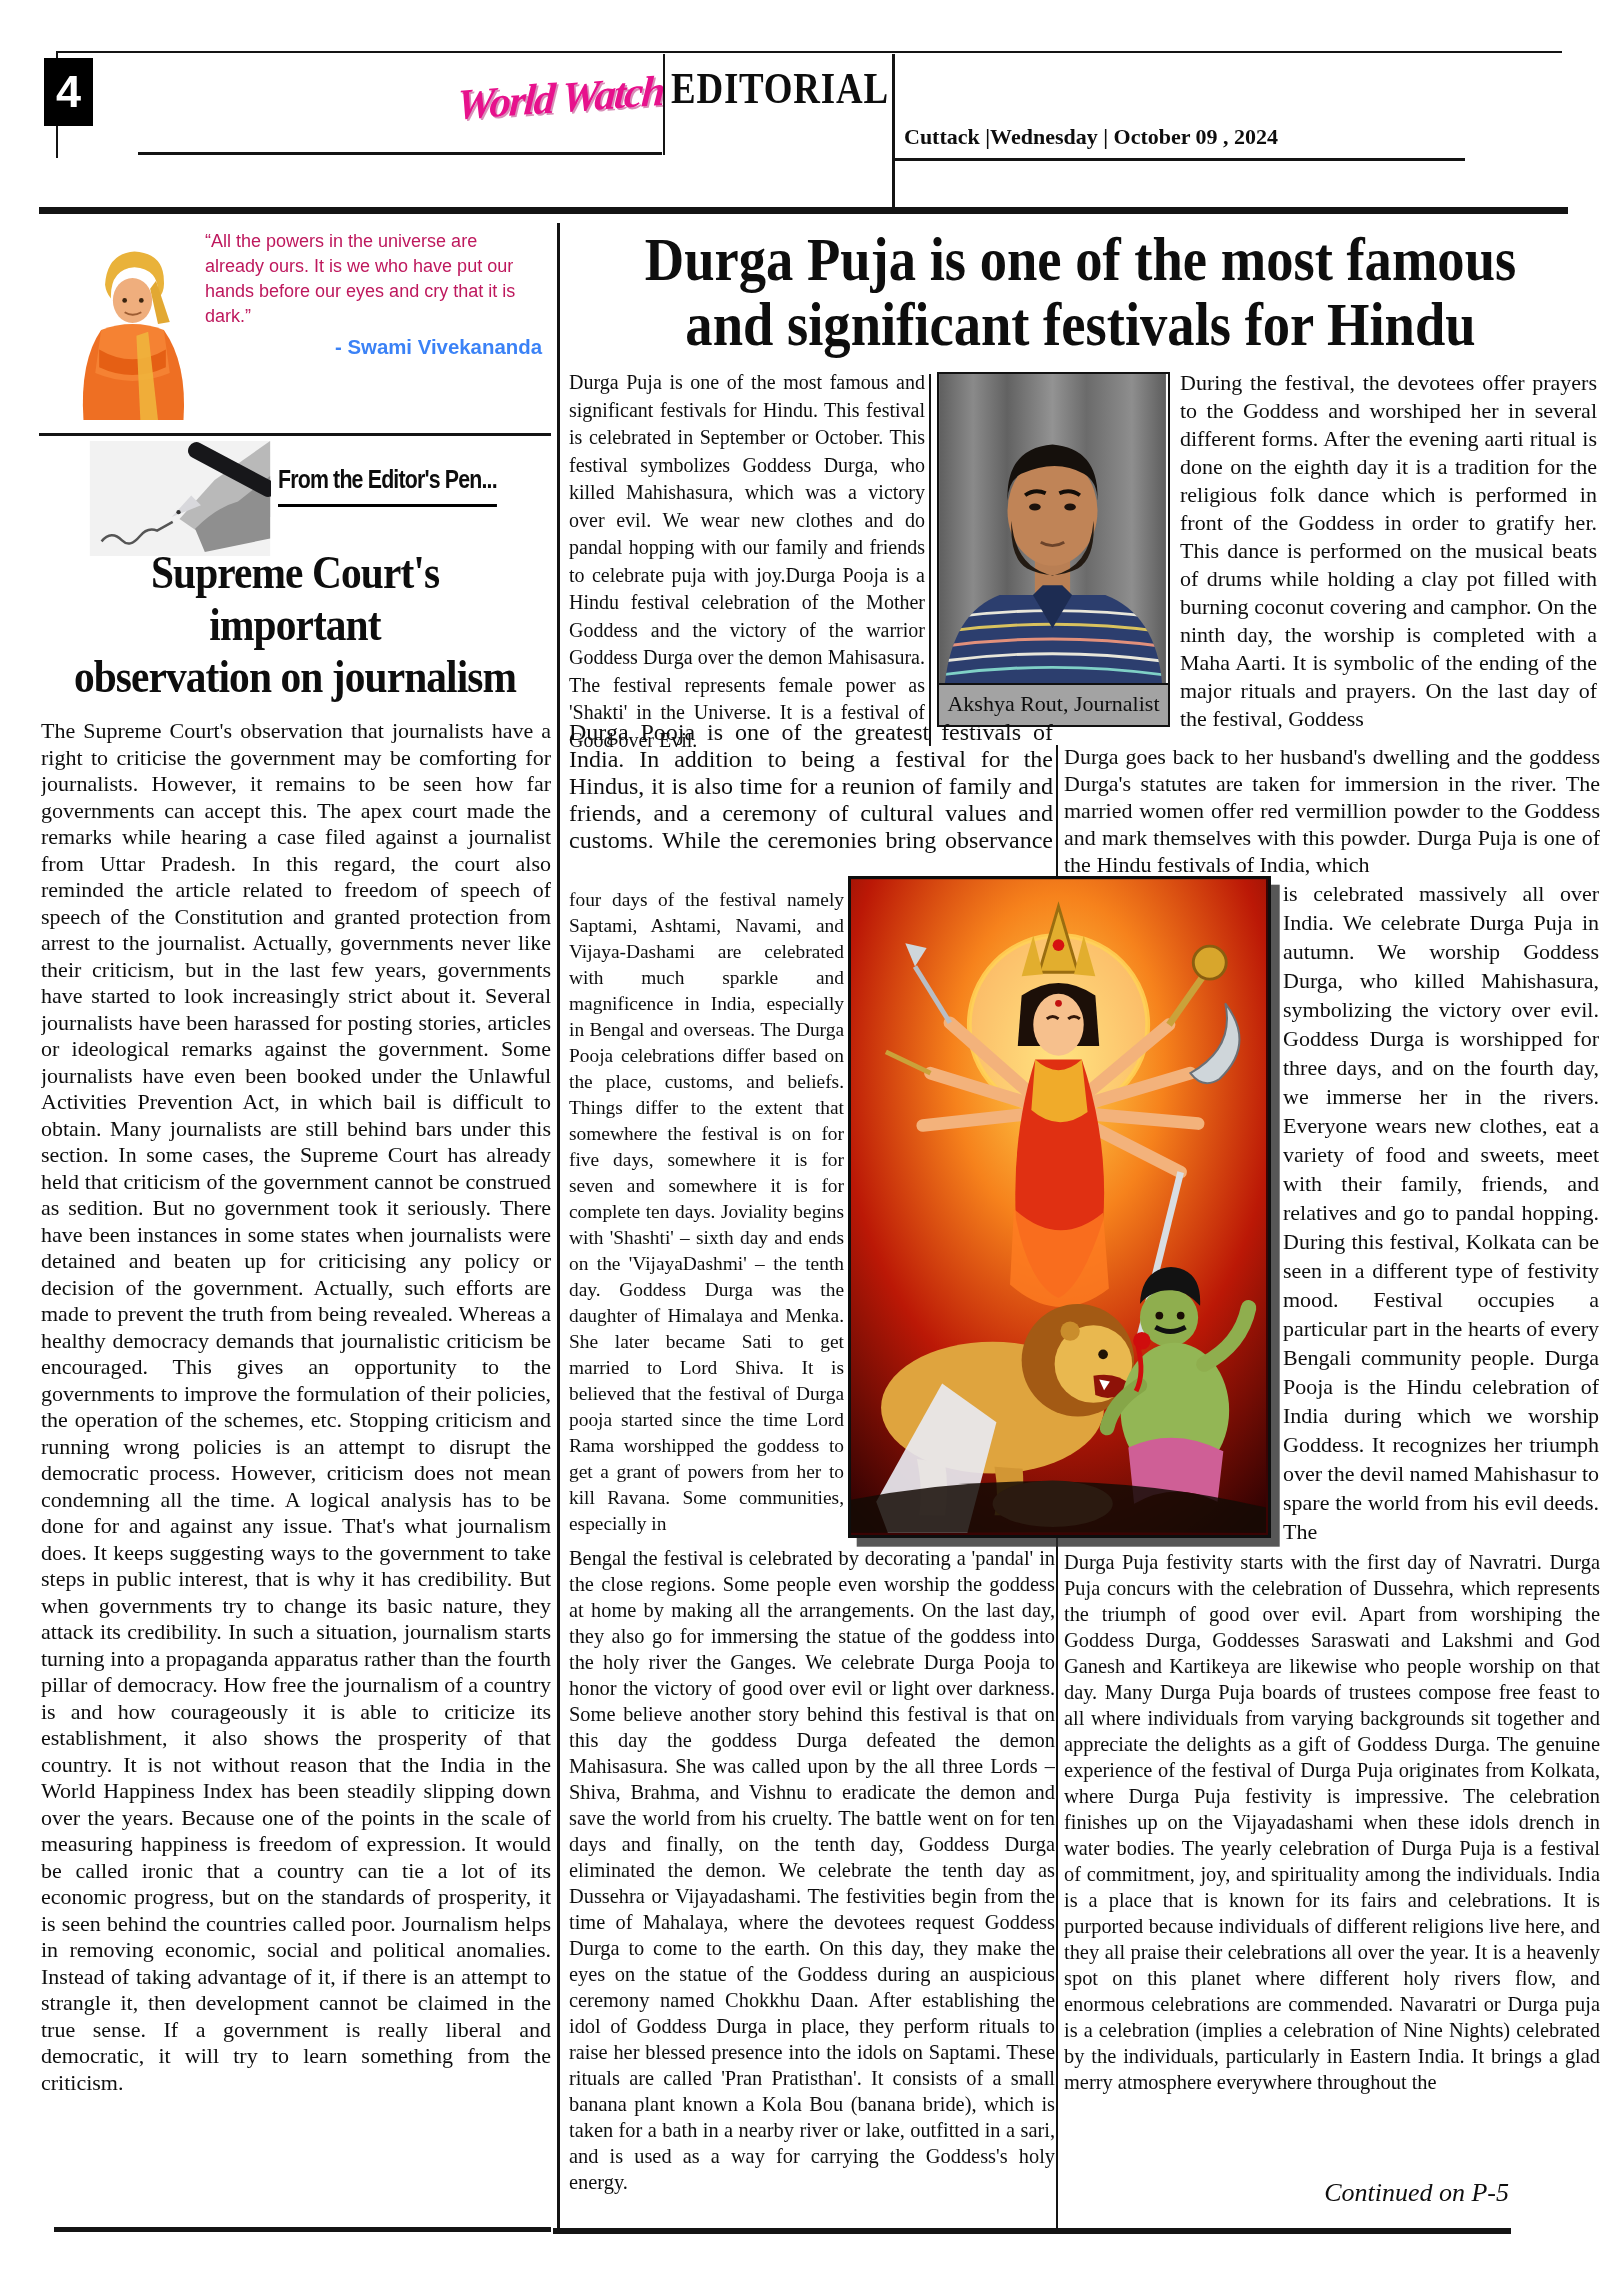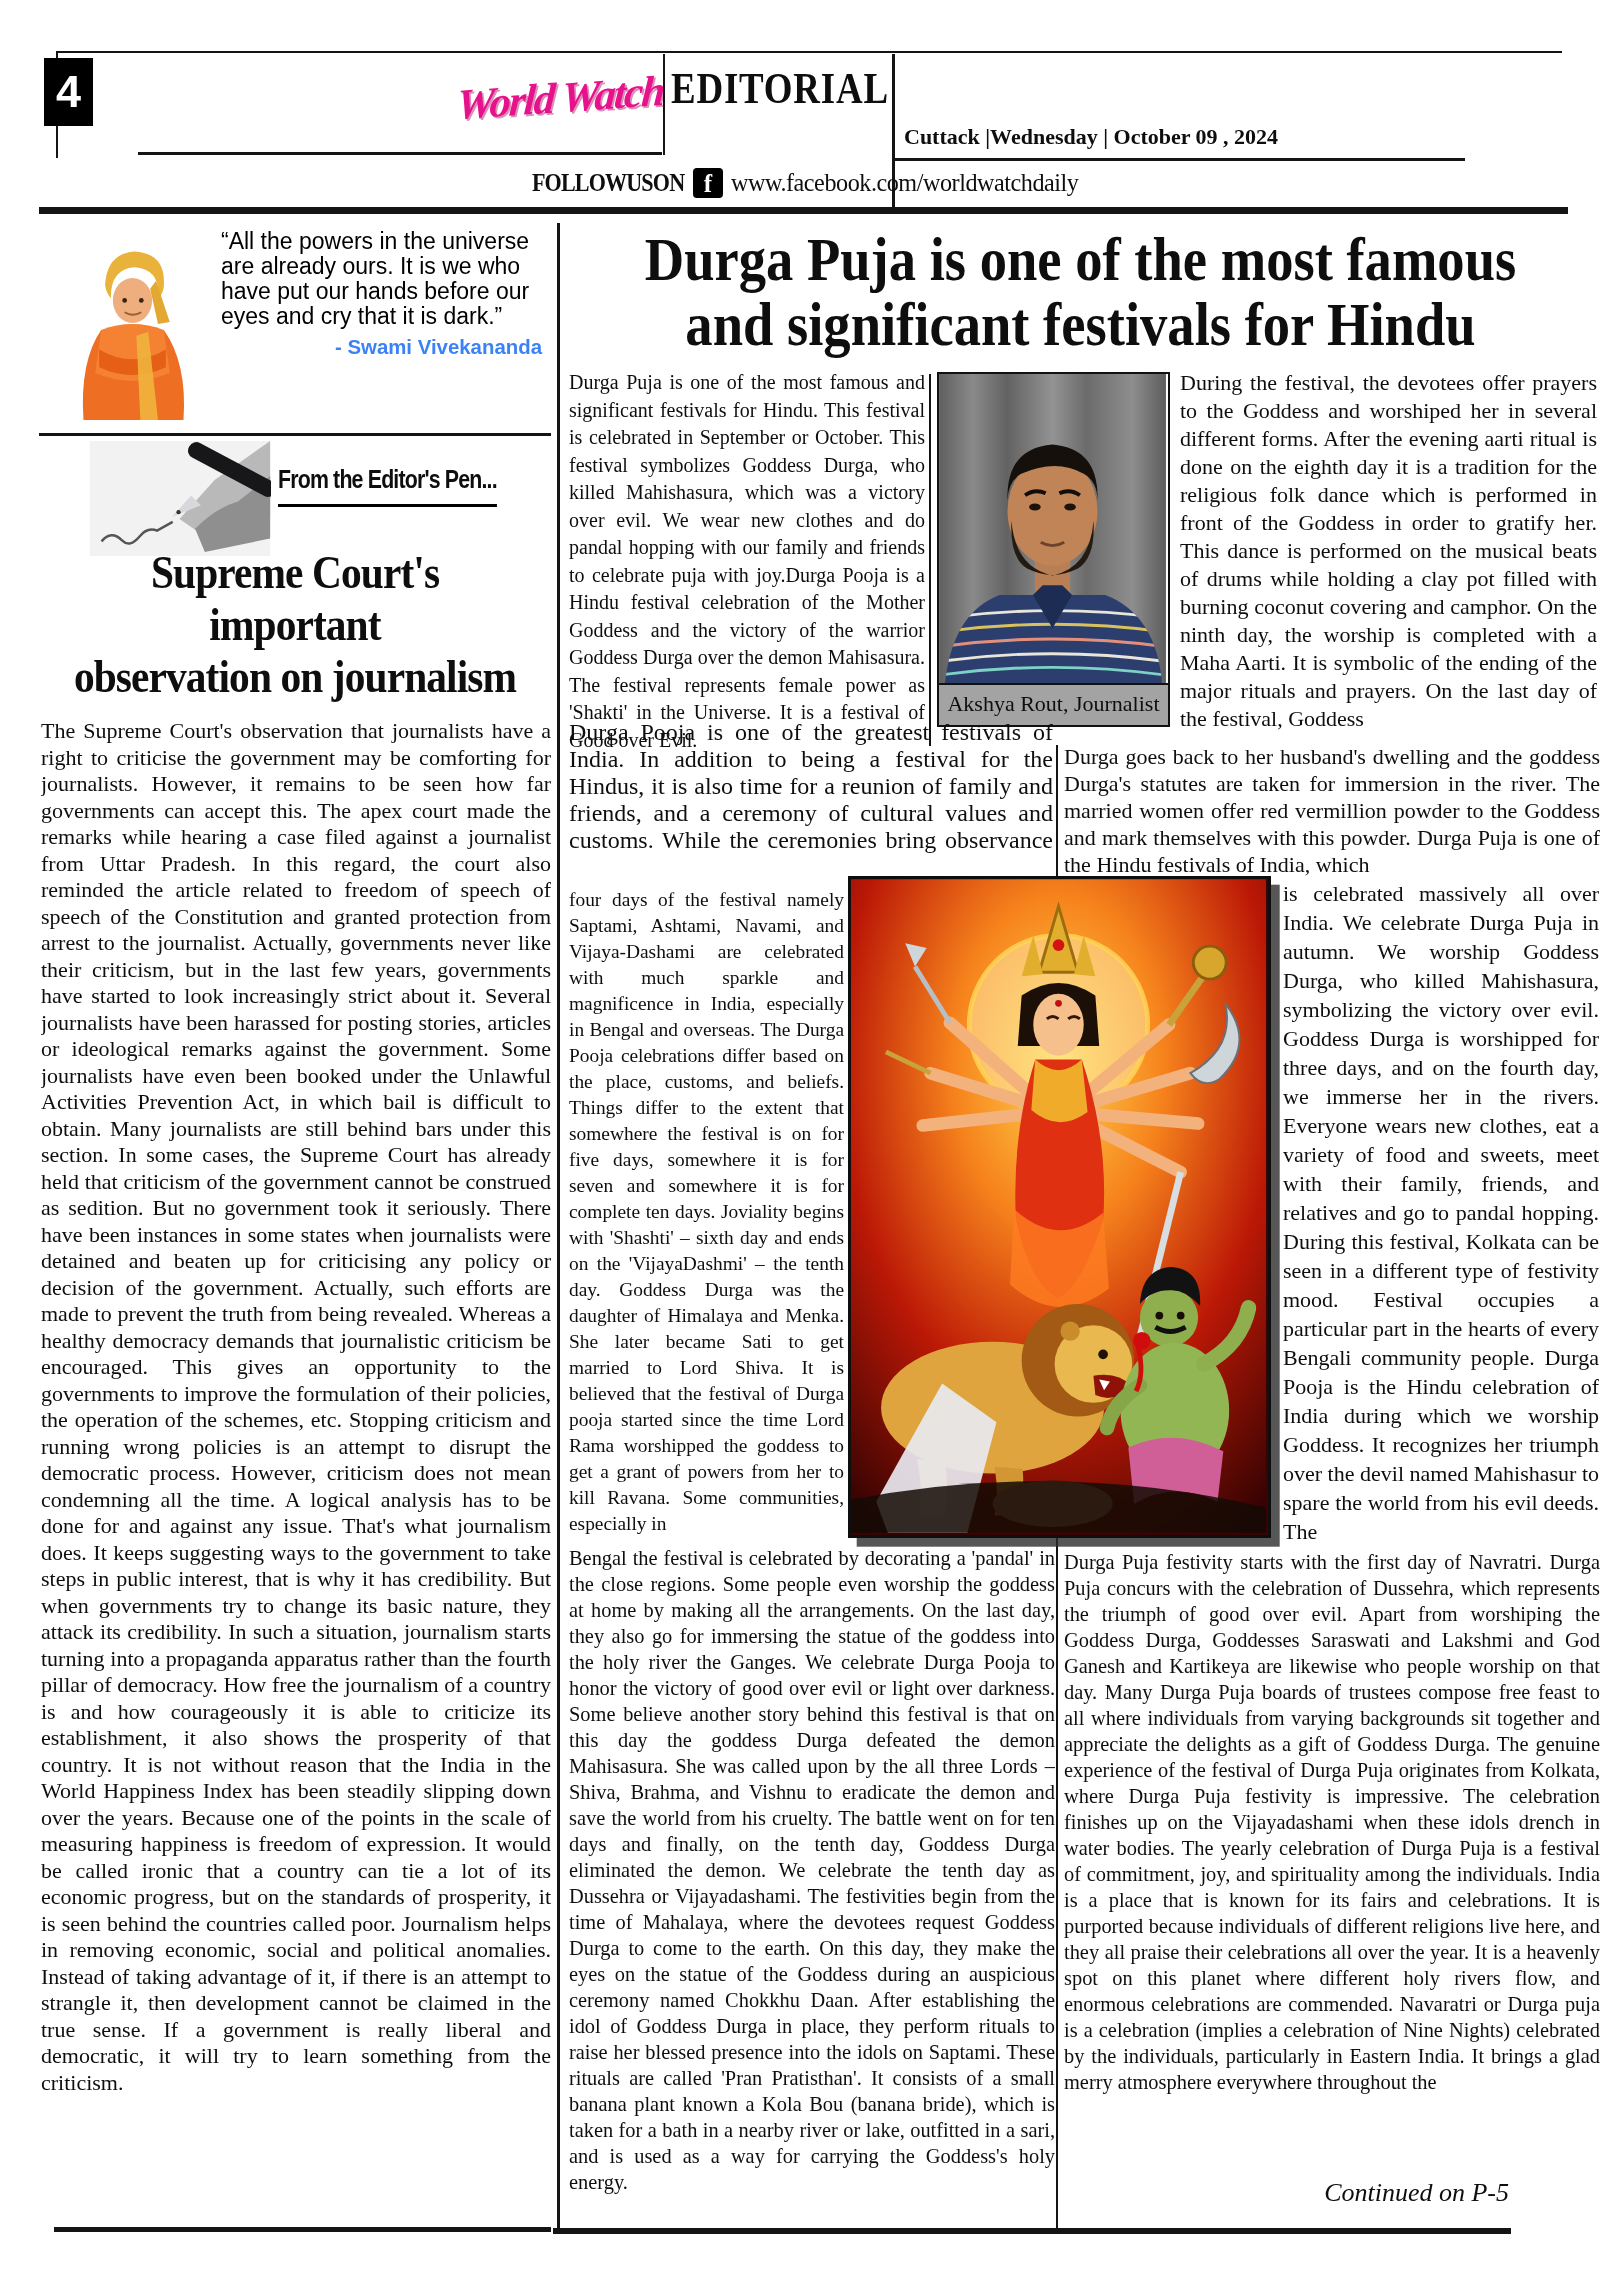--- a/index.html
+++ b/index.html
@@ -8,21 +8,21 @@
   .rule{position:absolute;background:#141414}
   .t{position:absolute;text-align:justify;overflow:hidden}
   .pagenum{position:absolute;left:44px;top:58px;width:49px;height:68px;background:#000;color:#fff;display:flex;align-items:center;justify-content:center;font-family:"Liberation Sans",sans-serif;font-weight:bold;font-size:45px}
   .logo{position:absolute;left:454px;top:78px;width:212px;text-align:center;font-style:italic;font-weight:bold;font-size:43px;line-height:.95;color:#e7118c;letter-spacing:-1.9px;transform:rotate(-4deg) skewX(-8deg);text-shadow:1.9px 1.9px 0 rgba(168,7,98,.45)}
   .section-title{position:absolute;left:671px;top:62px;font-weight:bold;font-size:45px;letter-spacing:1px;transform:scaleX(.82);transform-origin:left;white-space:nowrap}
   .dateline{position:absolute;left:904px;top:124px;font-size:22px;font-weight:bold;white-space:nowrap}
   .followrow{position:absolute;left:485px;top:161px;width:640px;height:43px;display:flex;align-items:center;justify-content:center;gap:8.7px}
   .follow-label{font-size:26px;font-weight:bold;letter-spacing:-1px;transform:scaleX(.85);transform-origin:right;white-space:nowrap}
   .fb{width:30px;height:30px;background:#000;color:#fff;font-weight:bold;text-align:center;line-height:31px;border-radius:3.9px;font-size:25px;flex:0 0 auto}
   .fburl{font-size:26px;letter-spacing:-0.5px;transform:scaleX(.93);transform-origin:left;white-space:nowrap}
-  .quote-text{position:absolute;left:221px;top:229px;width:334px;font-family:"Liberation Sans",sans-serif;font-size:23px;line-height:25px;color:#000000}
+  .quote-text{position:absolute;left:205px;top:229px;width:334px;font-family:"Liberation Sans",sans-serif;font-size:18px;line-height:25px;color:#be185d}
   .quote-author{position:absolute;left:212px;top:336px;width:330px;font-family:"Liberation Sans",sans-serif;font-size:20.4px;font-weight:bold;text-align:right;color:#3b82f6}
   .pen-title{position:absolute;left:278px;top:464px;font-family:"Liberation Sans",sans-serif;font-weight:bold;font-size:26px;letter-spacing:-1px;border-bottom:3.9px solid #000;padding-bottom:8.7px;transform:scaleX(.82);transform-origin:left;white-space:nowrap}
   .ed-headline{position:absolute;left:41px;top:547px;width:508px;text-align:center;font-weight:bold;font-size:46px;line-height:52px;letter-spacing:-1px;transform:scaleX(.9);transform-origin:center}
   .main-headline{position:absolute;left:565px;top:227px;width:1031px;text-align:center;font-weight:bold;font-size:62px;line-height:65px;transform:scaleX(.88);transform-origin:center}
   .photo-frame{position:absolute;left:937px;top:372px;width:233px;border:2.9px solid #111;background:#fff}
   .photo-caption{border-top:2.9px solid #111;text-align:center;font-size:22px;padding:5.8px 1.9px 7.8px;background:#a3a3a3}
   .img-frame{position:absolute}
   .durga-frame{position:absolute;left:848px;top:876px;width:423px;height:662px;border:3.9px solid #0e0e0e;background:#3a0303;box-shadow:8.7px 8.7px 0 rgba(45,45,45,.8)}
   .continued{position:absolute;left:1164px;top:2178px;width:345px;text-align:right;font-size:26px;font-weight:normal;font-style:italic}
   svg{display:block}
@@ -43,25 +43,20 @@
 
   <div class="rule" style="left:663px;top:54px;width:1.9px;height:101px"></div>
   <div class="section-title">EDITORIAL</div>
   <div class="rule" style="left:892px;top:54px;width:2.9px;height:157px"></div>
 
   <div class="dateline">Cuttack |Wednesday | October 09 , 2024</div>
 
   <div class="rule" style="left:138px;top:152px;width:524px;height:2.9px"></div>
   <div class="rule" style="left:892px;top:158px;width:573px;height:2.9px"></div>
 
-  <div class="followrow">
-    <span class="follow-label">FOLLOWUSON</span>
-    <span class="fb">f</span>
-    <span class="fburl">www.facebook.com/worldwatchdaily</span>
-  </div>
 
   <div class="rule" style="left:39px;top:207px;width:1529px;height:6.8px"></div>
 
   <div class="img-frame" style="left:54px;top:224px;width:157px;height:201px">
     <svg viewBox="0 0 160 205" width="157" height="201">
       <rect width="160" height="205" fill="#ffffff"></rect>
       <path d="M30 200 Q26 140 48 108 L112 108 Q136 142 132 200 Z" fill="#ee6f23"></path>
       <path d="M48 108 Q80 96 112 108 L118 152 Q80 168 42 152 Z" fill="#f58233"></path>
       <path d="M46 128 Q80 148 114 128 L114 146 Q80 162 46 146 Z" fill="#e55f14"></path>
       <path d="M96 110 L106 200 L88 200 L84 114 Z" fill="#efb43c" opacity="0.9"></path>

